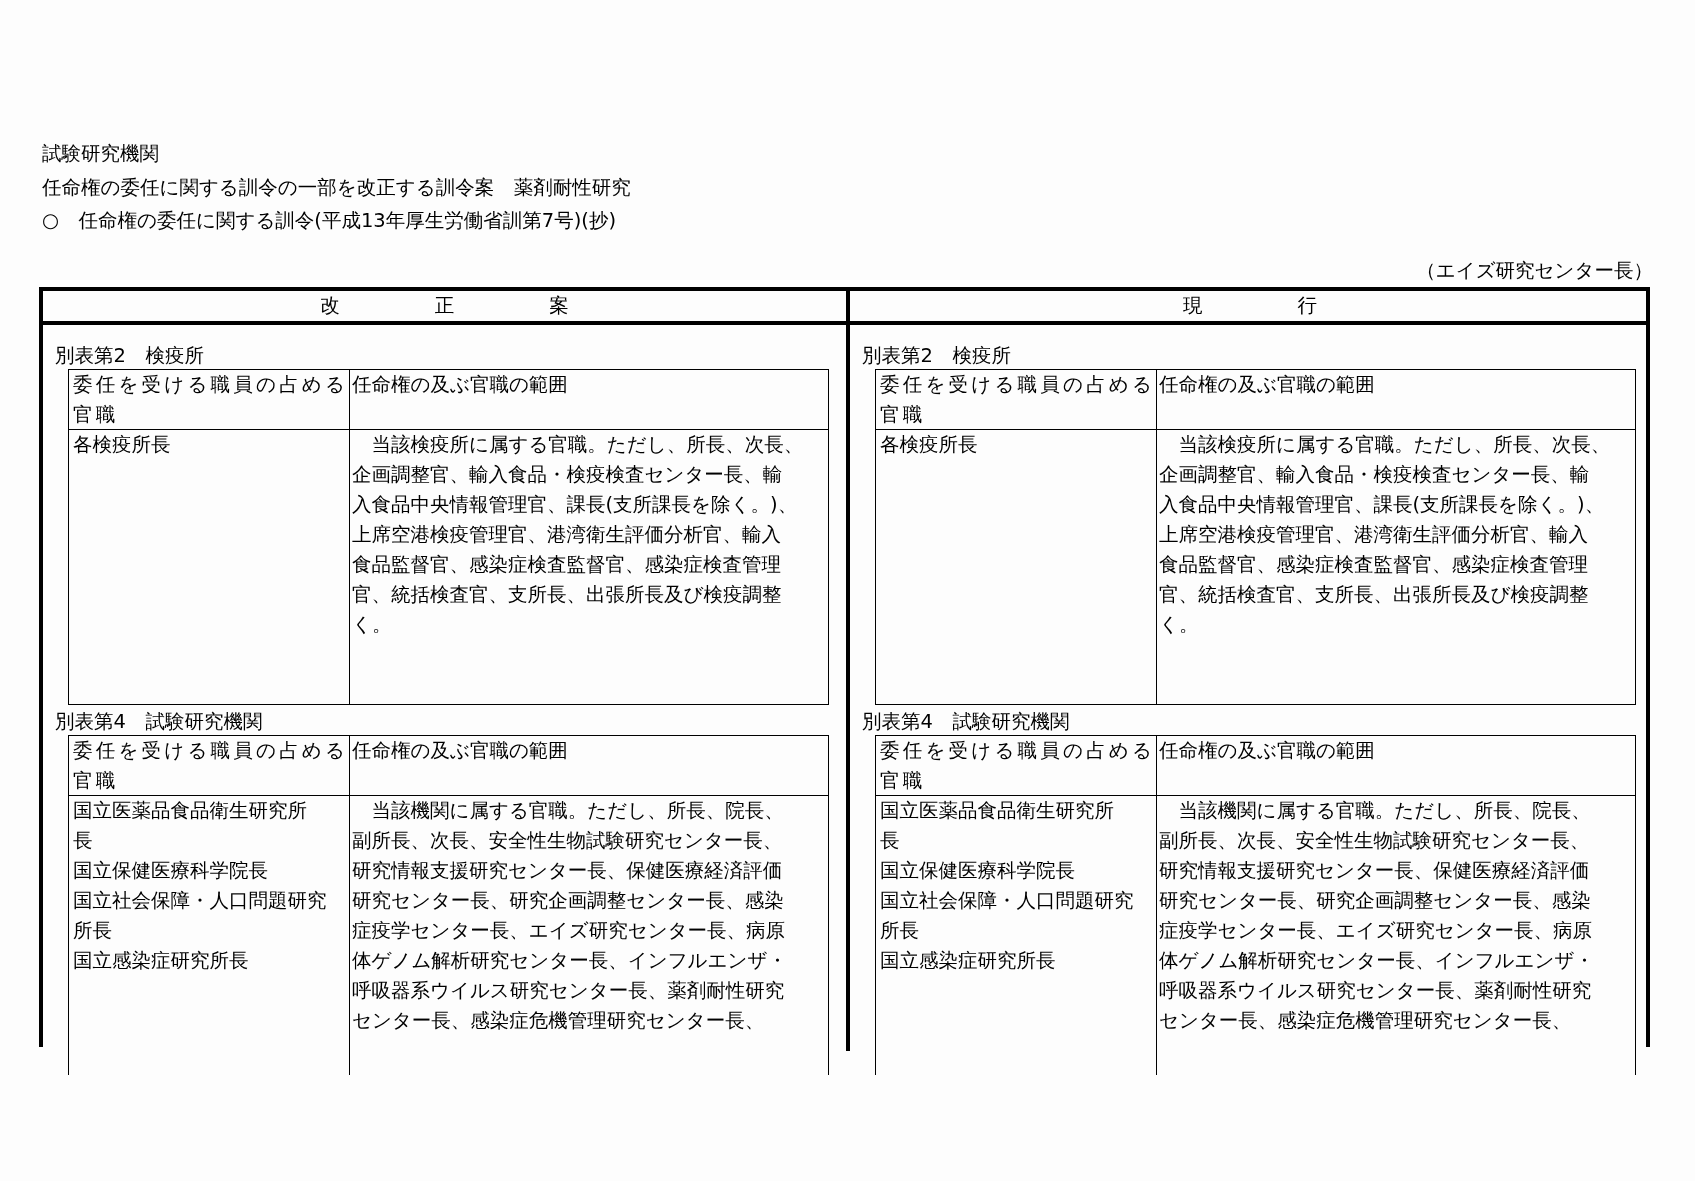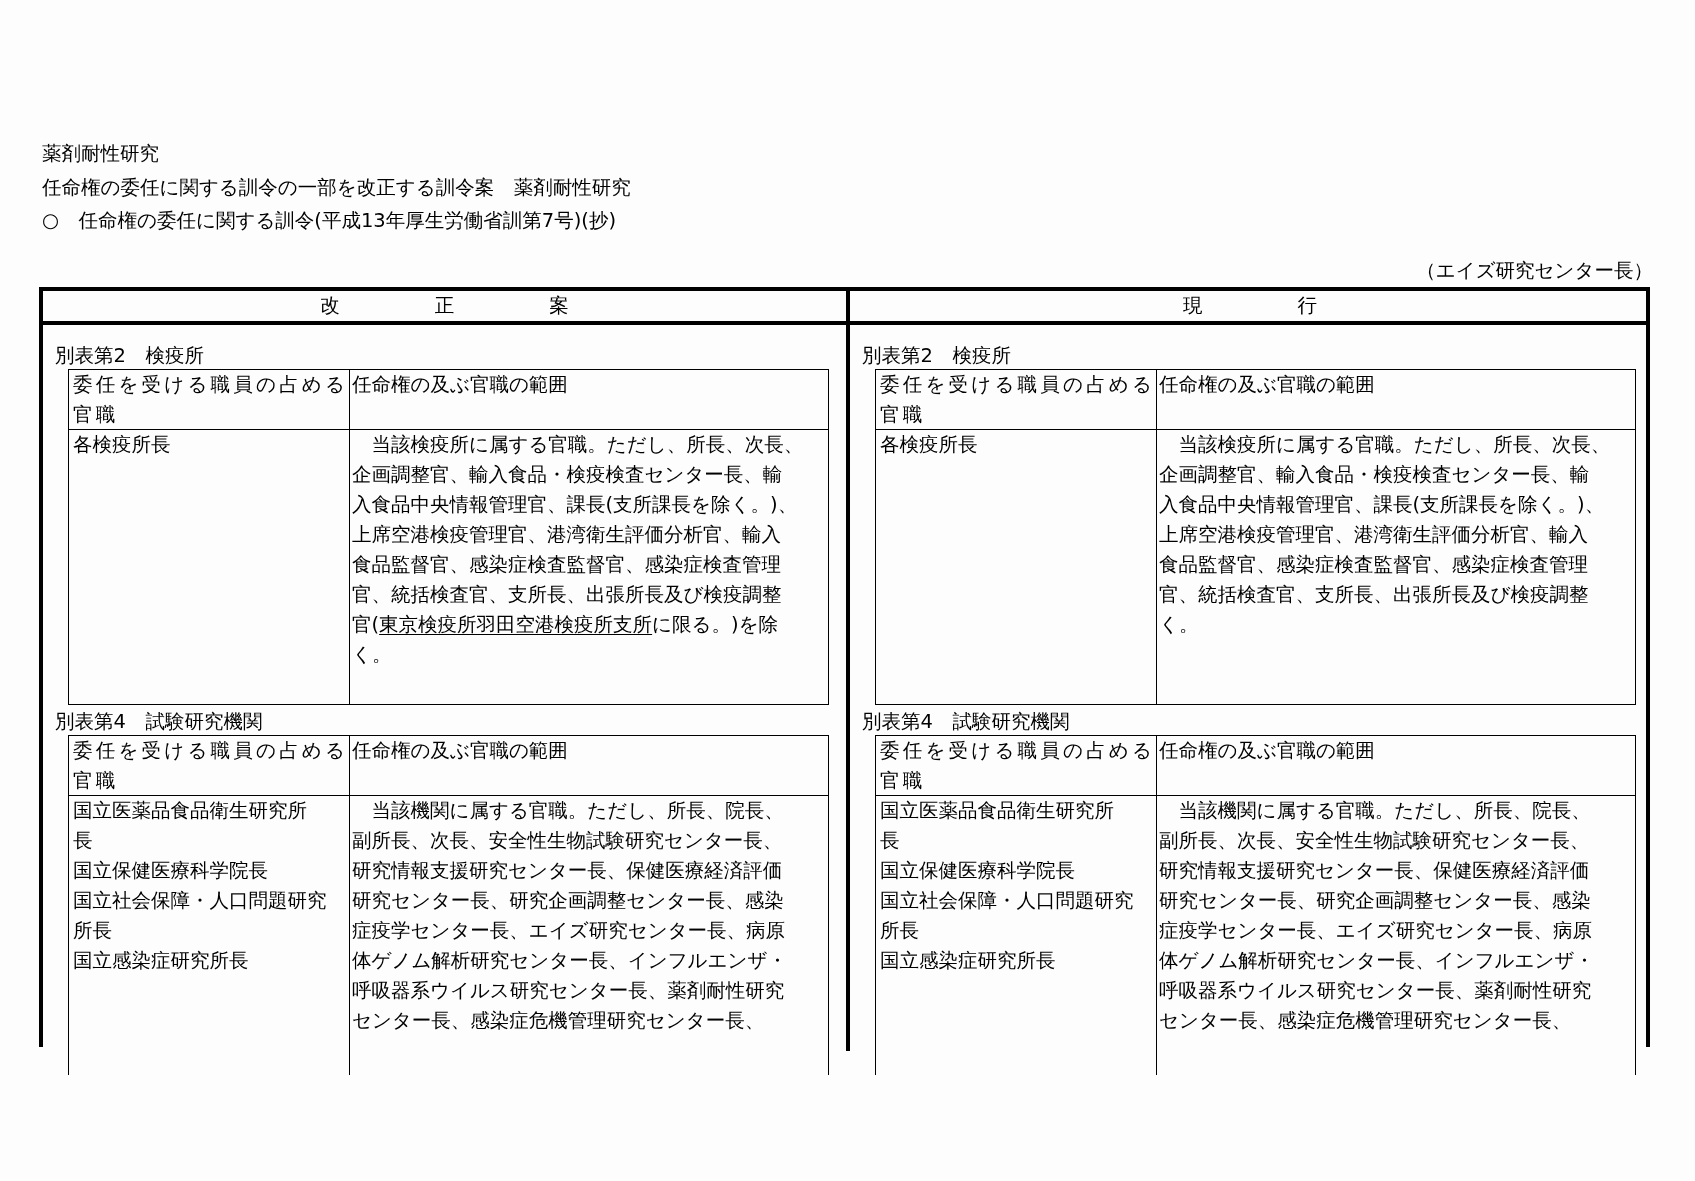--- a/index.html
+++ b/index.html
@@ -42,21 +42,21 @@
   .cell { position:absolute; line-height:30px; }
   .c1 { left:4px; width:274px; }
   .c2 { left:283px; width:476px; }
   .cell .ln { display:block; white-space:nowrap; }
   .jl { letter-spacing:3.2px; }
   u { text-decoration:underline; text-underline-offset:3px; }
 </style>
 </head>
 <body>
 
-<div class="abs title-line" style="top:139px">薬剤耐性研究</div>
+<div class="abs title-line" style="top:139px">試験研究機関</div>
 <div class="abs title-line" style="top:173px">任命権の委任に関する訓令の一部を改正する訓令案　薬剤耐性研究</div>
 <div class="abs title-line" style="top:206px; white-space:pre">○　任命権の委任に関する訓令(平成13年厚生労働省訓第7号)(抄)</div>
 <div class="abs note">（エイズ研究センター長）</div>
 
 <div class="outer">
   <div class="head-row">
     <div class="head-cell head-left">
       <span>改</span>
       <span class="sp"></span>
       <span>正</span>
@@ -84,21 +84,20 @@
       <div class="cell c1" style="top:60px">
         <span class="ln">各検疫所長</span>
       </div>
       <div class="cell c2" style="top:60px">
         <span class="ln" style="white-space:pre">　当該検疫所に属する官職。ただし、所長、次長、</span>
         <span class="ln">企画調整官、輸入食品・検疫検査センター長、輸</span>
         <span class="ln">入食品中央情報管理官、課長(支所課長を除く。)、</span>
         <span class="ln">上席空港検疫管理官、港湾衛生評価分析官、輸入</span>
         <span class="ln">食品監督官、感染症検査監督官、感染症検査管理</span>
         <span class="ln">官、統括検査官、支所長、出張所長及び検疫調整</span>
-        <span class="ln"><span>官(</span><u>東京検疫所羽田空港検疫所支所</u><span>に限る。)を除</span></span>
         <span class="ln">く。</span>
       </div>
     </div>
 
     <div class="sec-label" style="top:368px">別表第4　試験研究機関</div>
     <div class="inner" style="top:396px; height:340px; border-bottom:none">
       <div class="col-div"></div>
       <div class="hdr" style="height:59px"></div>
       <div class="cell c1 jl" style="top:0">
         <span class="ln">委任を受ける職員の占める</span>

